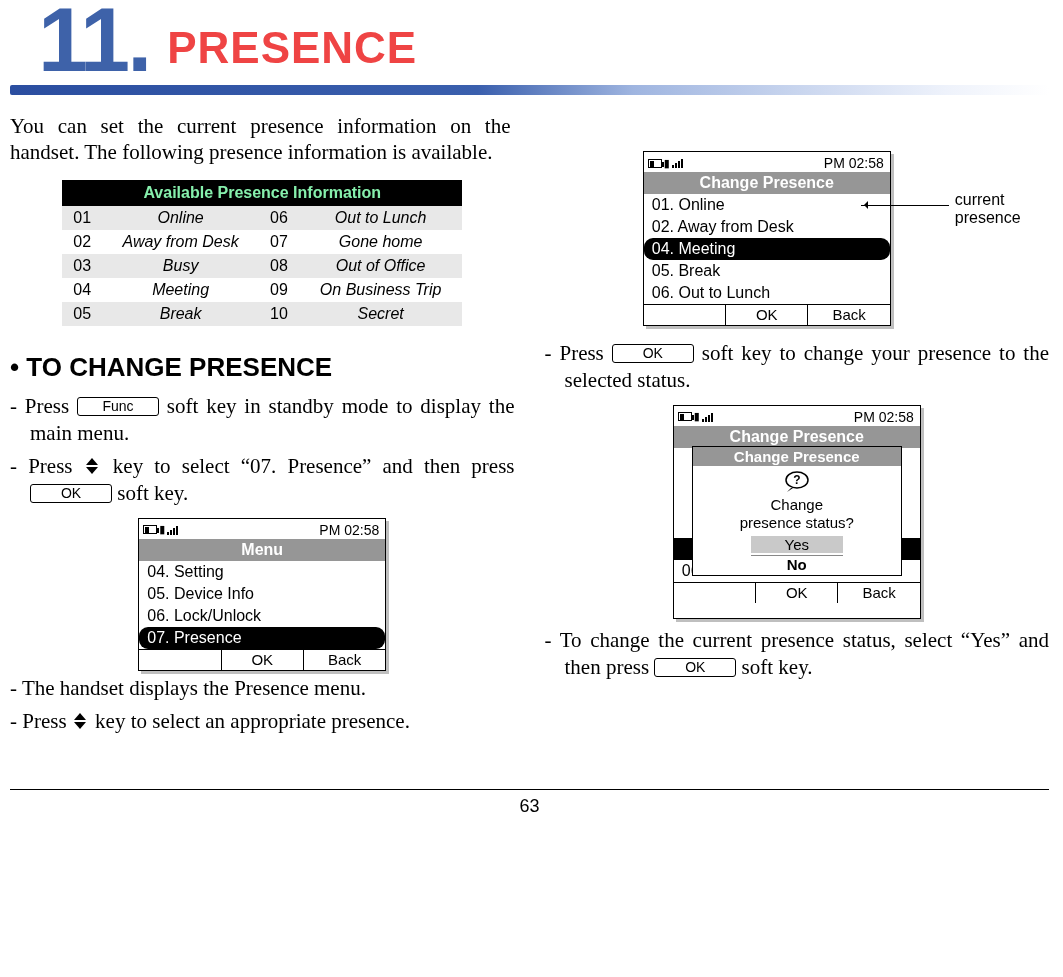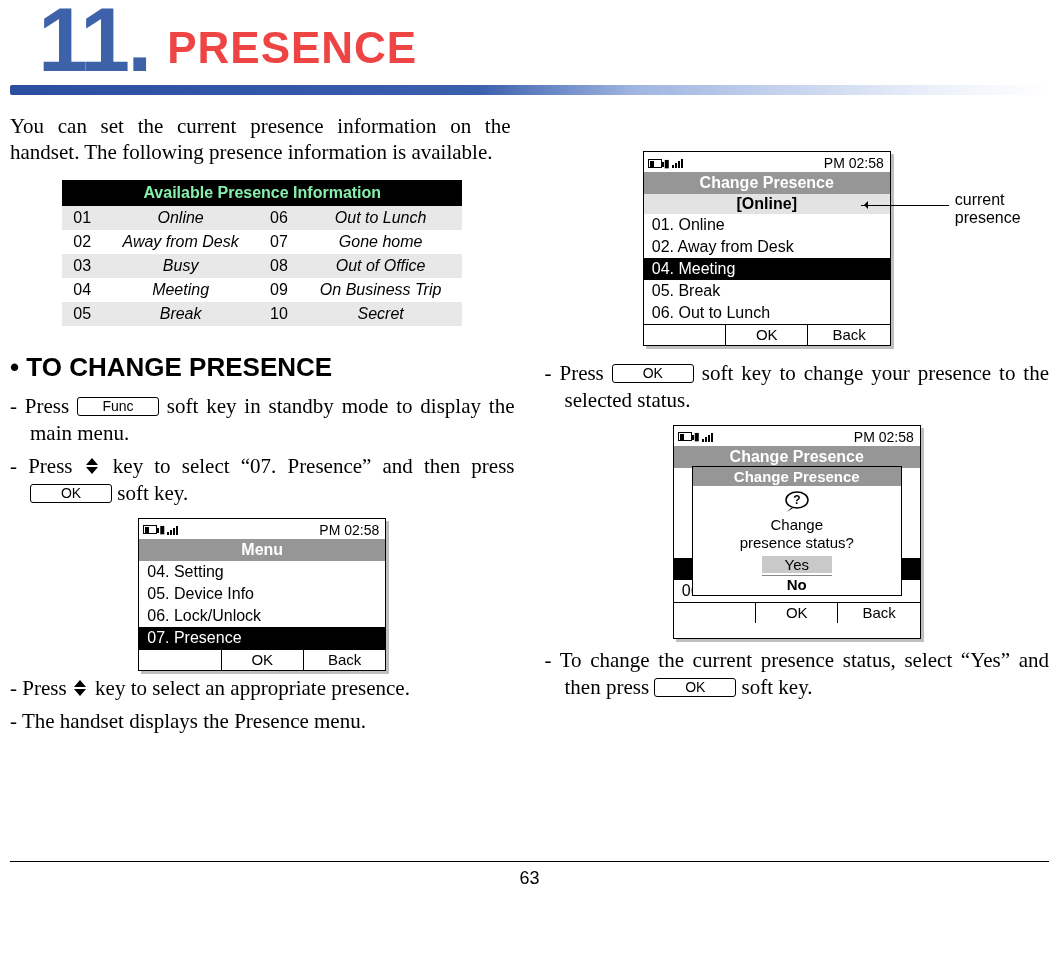--- a/index.html
+++ b/index.html
@@ -187,20 +187,21 @@
     padding: 0;
   }
   .phone .row {
     padding: 1px 8px;
     font-size: 16px;
     line-height: 1.25;
   }
   .phone .row.sel {
     background: #000;
     color: #fff;
+    border-radius: 9px;
   }
   .phone .softrow {
     display: flex;
     border-top: 1px solid #000;
   }
   .phone .softrow div {
     flex: 1;
     text-align: center;
     font-size: 15px;
     padding: 1px 0 2px 0;
@@ -214,21 +215,21 @@
     border: 1px solid #000;
     background: #fff;
     text-align: center;
   }
   .dialog .dtitle {
     background: #969696; color: #fff; font-weight:700; font-size:15px; padding:1px 0;
   }
   .dialog .dicon { font-size: 22px; line-height:1; margin-top:4px; }
   .dialog .dmsg { font-size: 15px; line-height:1.2; padding: 0 4px 4px 4px; }
   .dialog .dyes, .dialog .dno {
-    width: 70px; margin: 0 auto 2px auto; font-size: 15px;
+    width: 92px; margin: 0 auto 2px auto; font-size: 15px;
   }
   .dialog .dyes { background:#c9c9c9; }
   .dialog .dno  { border-top:1px solid #888;font-weight:bold; }
 
   
   .anno-wrap {
     position: relative;
     display: flex;
     justify-content: center;
   }
@@ -246,21 +247,21 @@
   }
   .anno-arrow::before {
     content: "";
     position: absolute; left: -1px; top: -4px;
     border: 4px solid transparent;
     border-right-color: #000;
   }
 
   .footer {
     border-top: 1px solid #000;
-    margin-top: 120px;
+    margin-top: 48px;
     text-align: center;
     font-size: 18px;
     padding-top: 6px;
     font-family: Arial, sans-serif;
   }
 </style>
 </head>
 <body>
 
 <div class="page">
@@ -353,27 +354,27 @@
           </div>
           <div class="softrow">
             <div></div>
             <div>OK</div>
             <div>Back</div>
           </div>
         </div>
       </div>
 
       <ul class="steps">
+        <li>The handset displays the Presence menu.</li>
         <li>
           <span>Press </span><span class="updown"><svg width="16" height="16" viewBox="0 0 16 16">
                 <polygon points="8,0 14,7 2,7" fill="#000"></polygon>
                 <polygon points="8,16 14,9 2,9" fill="#000"></polygon>
               </svg></span><span> key to select an appropriate presence.</span>
         </li>
-        <li>The handset displays the Presence menu.</li>
       </ul>
     </div>
 
     <div class="col">
 
       <div class="anno-wrap" style="margin-top:38px;">
         <div class="phone" style="margin-left:-60px;">
           <div class="statusbar">
             <span class="status-icons">
               <span class="batt">
@@ -383,21 +384,20 @@
               <span class="sig">
                   <span></span>
                   <span></span>
                   <span></span>
                   <span></span>
                 </span>
             </span>
             <span>PM 02:58</span>
           </div>
           <div class="titlebar">Change Presence</div>
-          <div class="subbar">[Online]</div>
           <div class="list">
             <div class="row">01. Online</div>
             <div class="row">02. Away from Desk</div>
             <div class="row sel">04. Meeting</div>
             <div class="row">05. Break</div>
             <div class="row">06. Out to Lunch</div>
           </div>
           <div class="softrow">
             <div></div>
             <div>OK</div>

